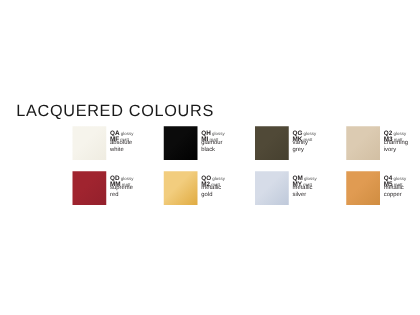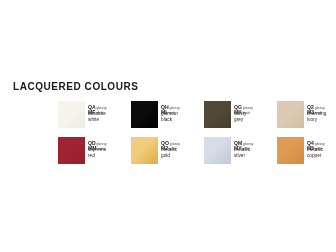--- a/index.html
+++ b/index.html
@@ -22,22 +22,22 @@
     top: 0;
     width: 336px;
     height: 252px;
     background: #ffffff;
   }
 
   #section-title {
     position: absolute;
     left: 13px;
     top: 81px;
-    font-size: 10px;
-    font-weight: bold;
+    font-size: 13px;
+    font-weight: normal;
     letter-spacing: 0.55px;
     color: #1a1a1a;
     white-space: nowrap;
     font-family: "Liberation Sans", sans-serif;
   }
 
   #swatch-grid {
     position: absolute;
     left: 58px;
     top: 101px;

